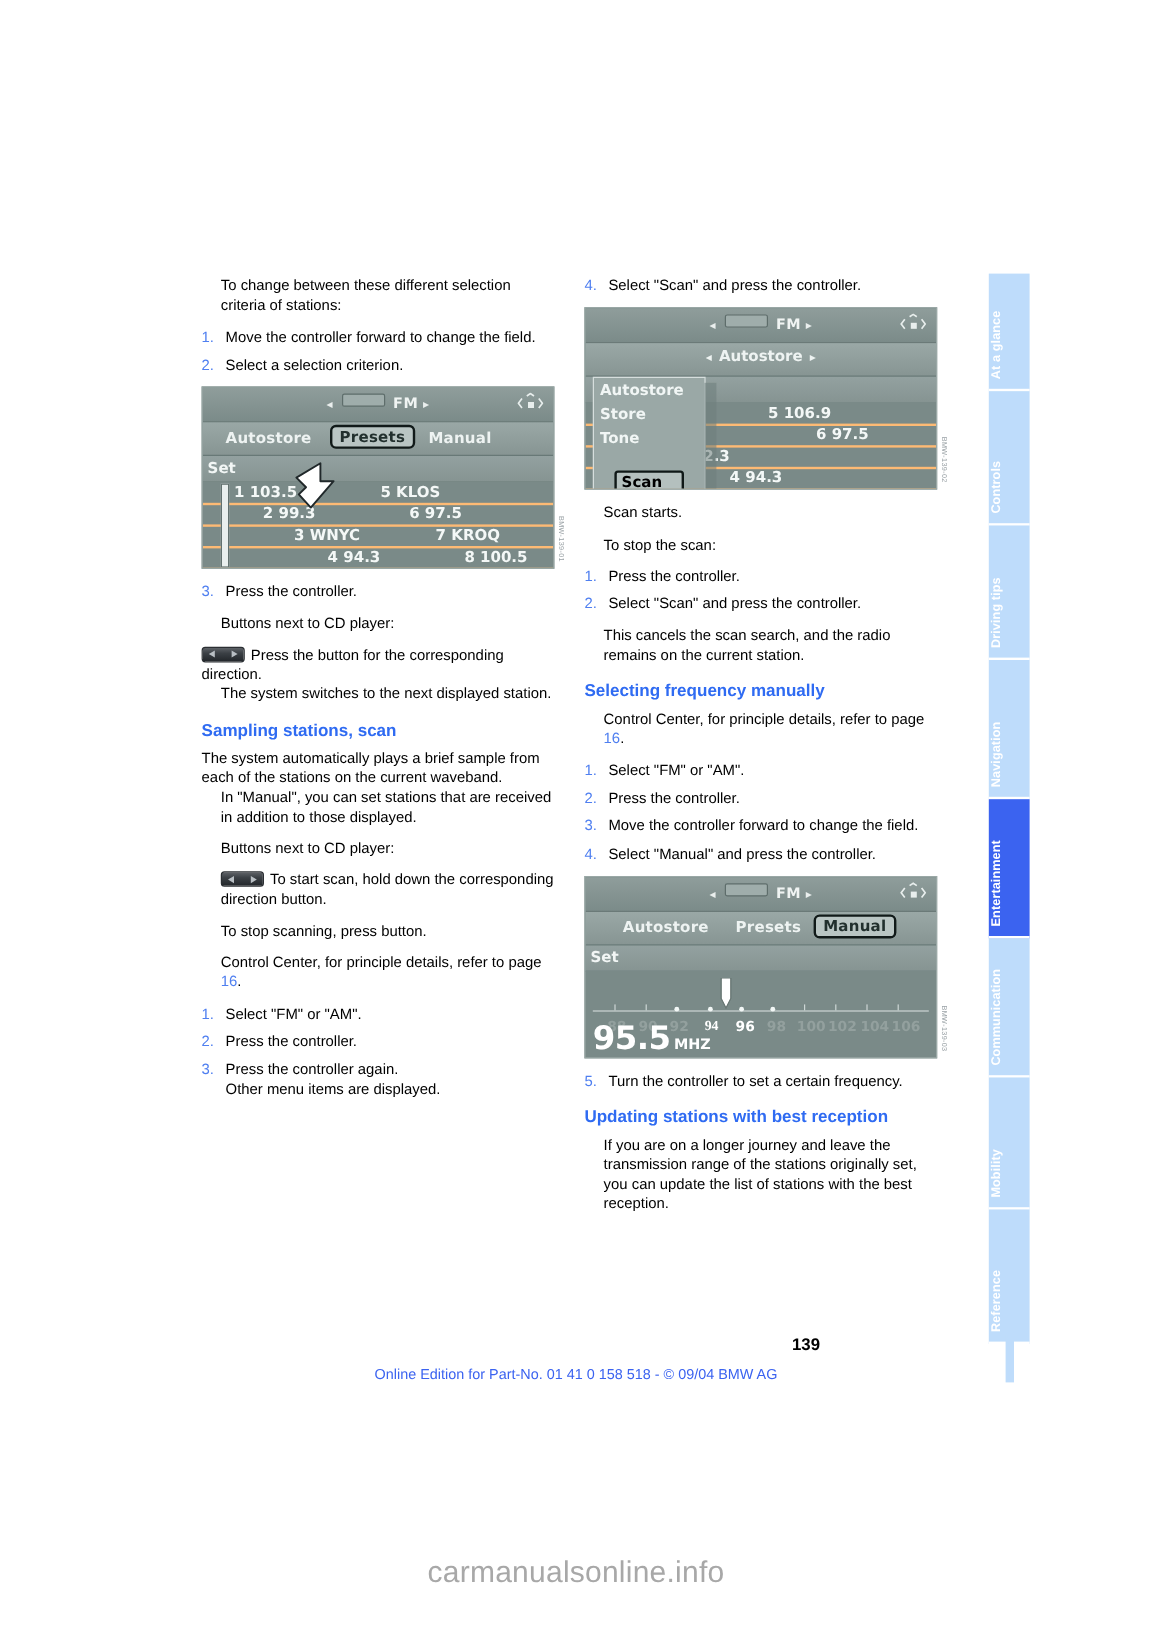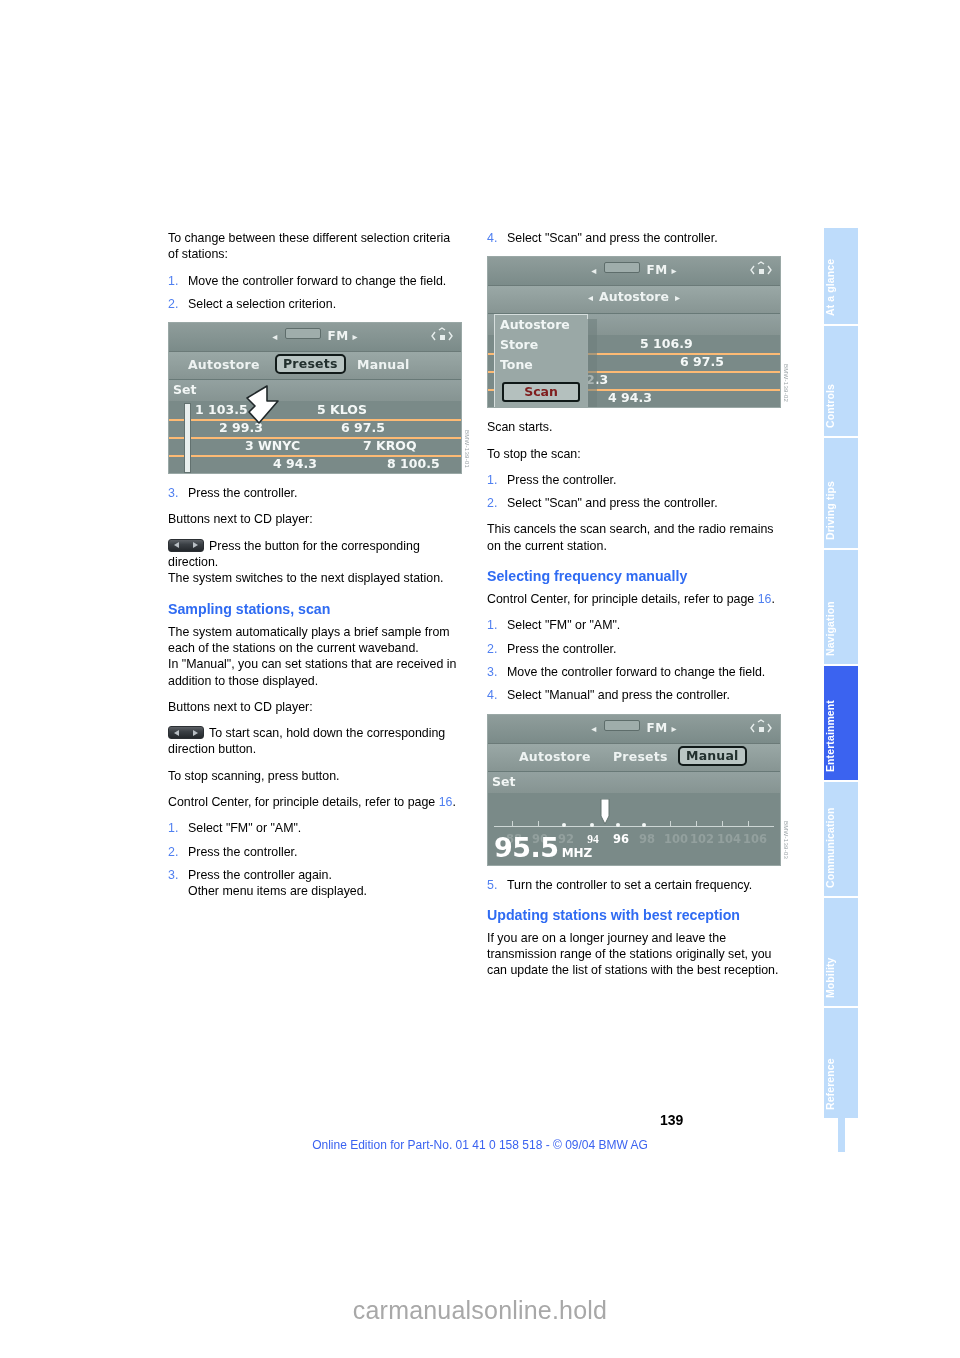--- a/index.html
+++ b/index.html
@@ -27,21 +27,21 @@
     position: absolute;
     width: 294px;
     font-size: 12.4px;
     line-height: 16.3px;
     color: #000000;
   }
   .col-left  { left: 168px; top: 230px; }
   .col-right { left: 487px; top: 230px; }
 
   p.para {
-    margin: 0 0 10px 0;
+    margin: 0 0 10px 16px;
   }
   p.tight {
     margin: 0 0 0 0;
   }
 
   
   .nlist { margin: 0 0 10px 0; padding: 0; }
   .nitem {
     display: flex;
     margin: 0 0 7px 0;
@@ -233,27 +233,26 @@
   }
   .popup .pi {
     color: #f1f6f5;
     font-size: 12.5px;
     font-weight: bold;
     padding: 2px 5px;
     height: 16px;
     box-sizing: content-box;
   }
   .popup .pi.sel {
-    color: #7f1d1d;
+    color: #000000;
     background: #b4c0be;
     border: 2px solid #0f1817;
     border-radius: 3px;
     padding: 0px 4px;
-    margin: 7px;
-    text-align: center;
+    margin: 17px;
   }
   .popup .shadow {
     position: absolute;
     right: -10px; top: 4px;
     width: 10px; bottom: -4px;
     background: #6e7d7b;
     opacity: .55;
   }
 
   
@@ -721,15 +720,15 @@
         <span class="slabel">Reference</span>
       </div>
   </div>
 
   <div class="footer">
     <div class="pagenum">139</div>
     <div class="editionline">Online Edition for Part-No. 01 41 0 158 518 - © 09/04 BMW AG</div>
   </div>
   <div class="footbar"></div>
 
-  <div class="watermark">carmanualsonline.hold</div>
+  <div class="watermark">carmanualsonline.info</div>
 
 </div>
 
 </body></html>

